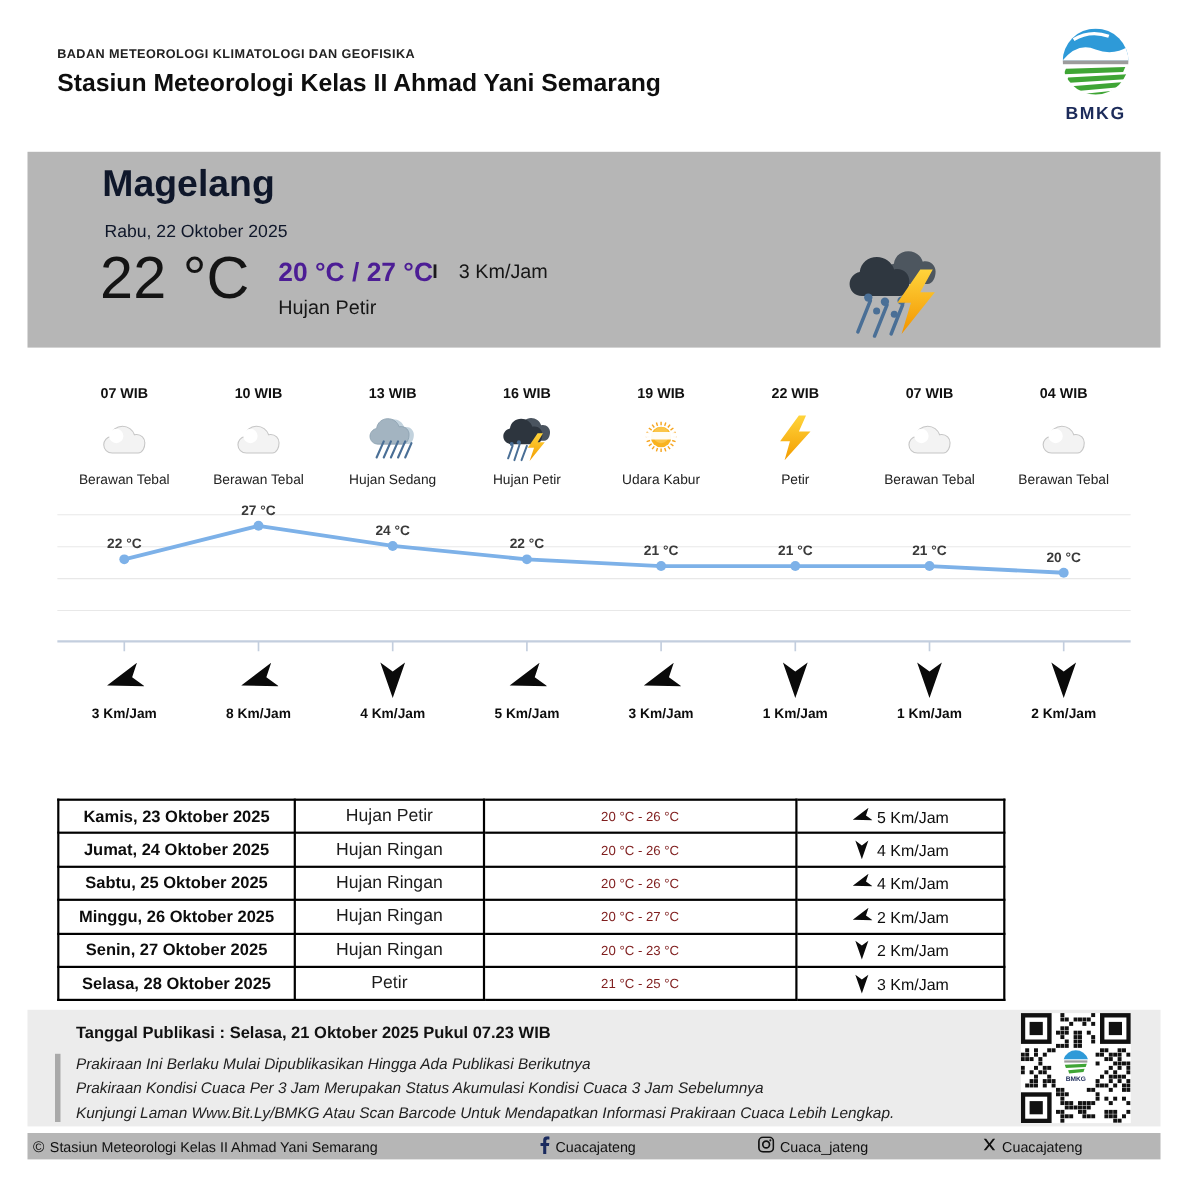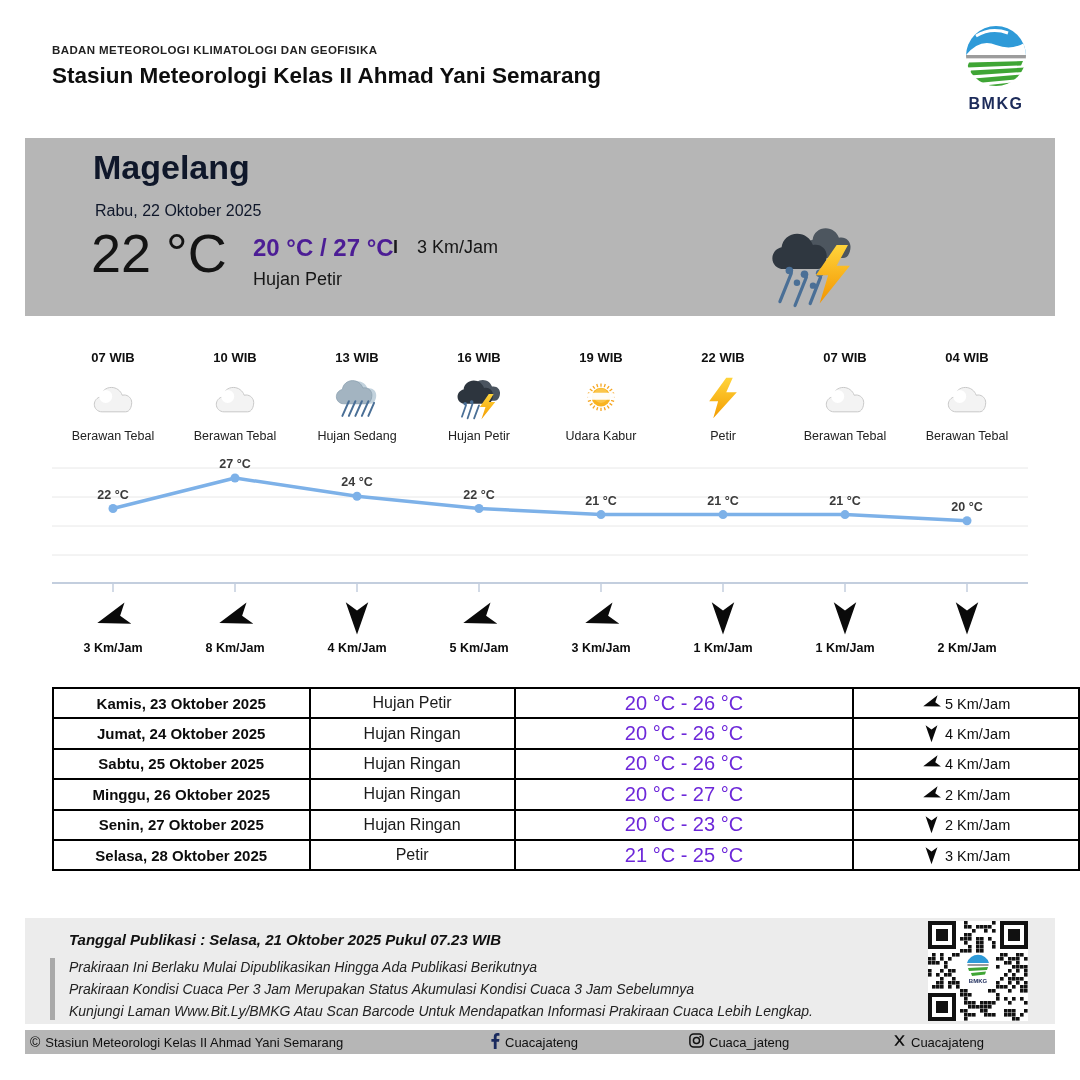--- a/index.html
+++ b/index.html
@@ -38,31 +38,31 @@
   
   .chart{position:absolute;left:52px;top:455px;}
 
   
   .windrow{position:absolute;left:52px;top:600px;width:976px;display:flex;}
   .wcol{flex:1;text-align:center;}
   .wcol svg{width:36px;height:36px;}
   .wspeed{font-size:12.5px;font-weight:600;margin-top:1px;color:#0d0d0d;}
 
   
-  .fcst{position:absolute;left:52px;top:687px;width:1028px;border-collapse:collapse;}
+  .fcst{position:absolute;left:52px;top:726px;width:862px;border-collapse:collapse;}
   .fcst td{border:2px solid #000;height:28.4px;text-align:center;vertical-align:middle;padding:0;}
   .fdate{font-weight:700;font-size:15px;color:#0c0c0c;}
   .fcond{font-size:16px;color:#1b1b1b;}
-  .ftemp{font-size:20px;color:#6d28d9;}
+  .ftemp{font-size:12px;color:#7f1d1d;}
   .fwind{font-size:14.5px;color:#0d0d0d;}
   .warr svg{width:19px;height:19px;vertical-align:-4px;margin-right:4px;}
 
   
   .footer{position:absolute;left:25px;top:918px;width:1030px;height:106px;background:#ececec;}
-  .pub{position:absolute;left:44px;top:13px;font-size:15px;font-style:italic;color:#111;}
+  .pub{position:absolute;left:44px;top:13px;font-size:15px;color:#111;}
   .pub .plabel{font-weight:700;}
   .pub .pvalue{font-weight:700;}
   .vbar{position:absolute;left:25px;top:40px;width:5px;height:62px;background:#a9a9a9;}
   .notes{position:absolute;left:44px;top:38px;font-size:14px;font-style:italic;line-height:22px;color:#222;}
   .qr{position:absolute;left:903px;top:3px;width:100px;height:100px;background:#fff;}
 
   
   .bottombar{position:absolute;left:25px;top:1030px;width:1030px;height:24px;background:#b6b6b6;font-size:13px;color:#101010;}
   .bbitem{position:absolute;top:0;height:24px;display:flex;align-items:center;gap:5px;}
   .bb-copy{left:5px;}

